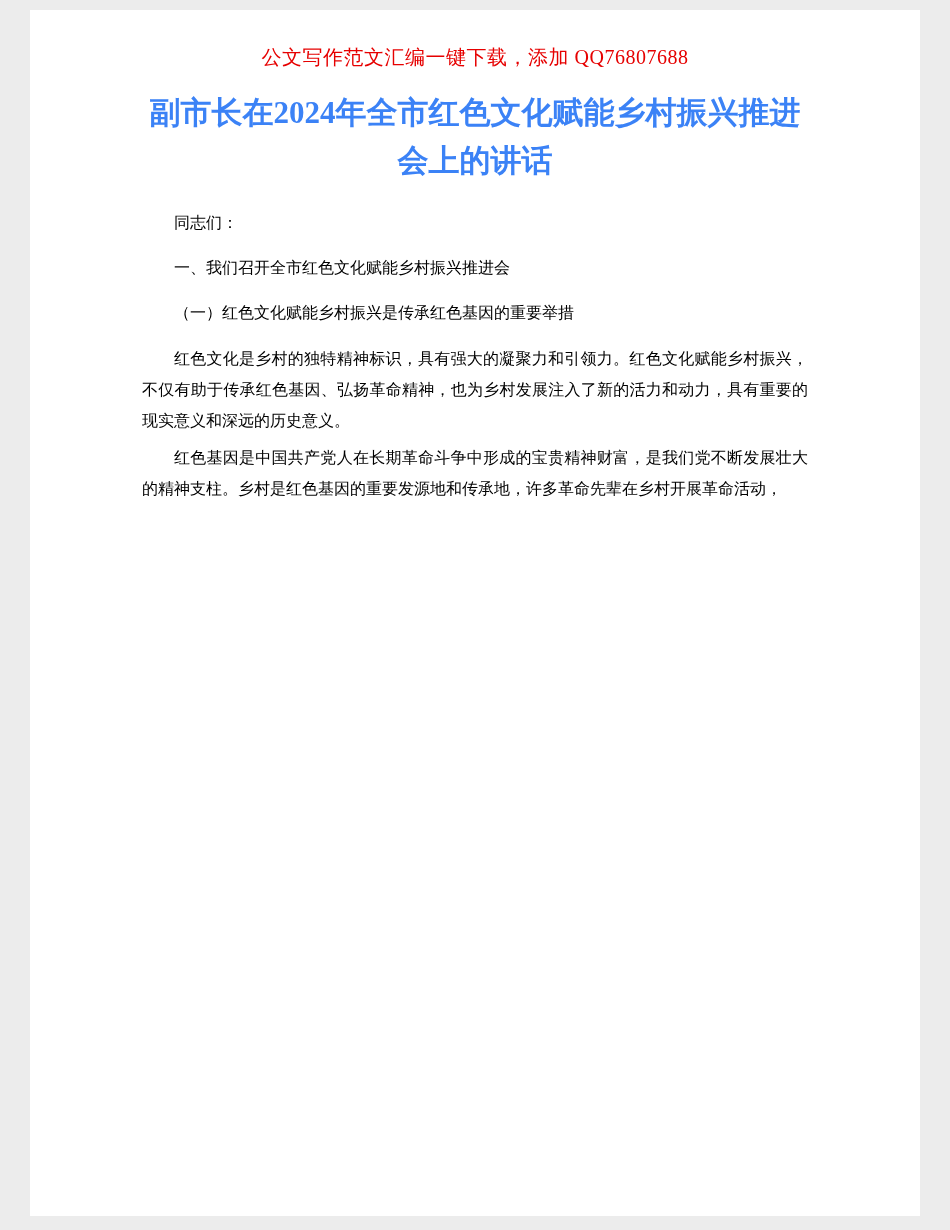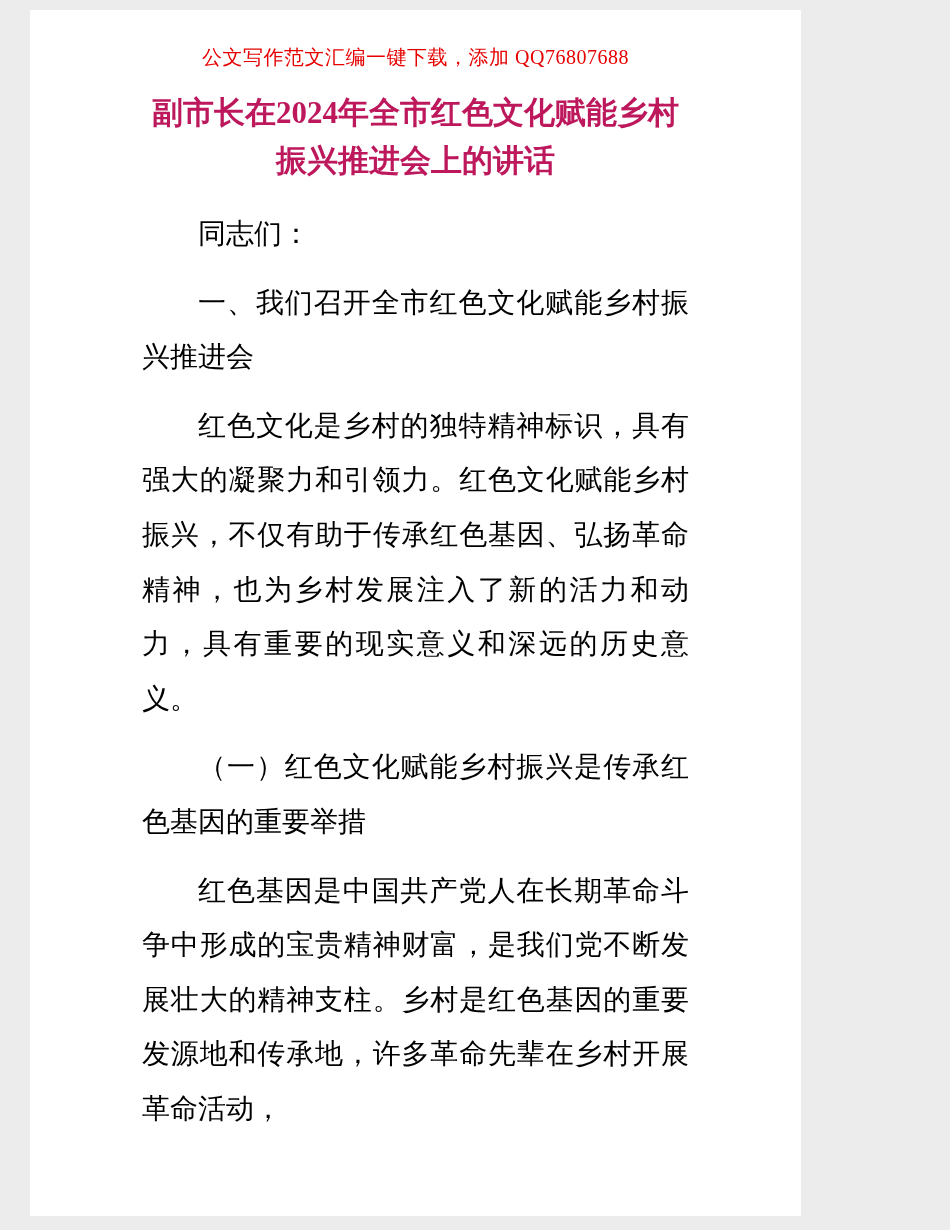--- a/index.html
+++ b/index.html
@@ -11,43 +11,43 @@
   .canvas {
     width: 950px;
     height: 1230px;
     margin: 0 auto;
     background: #ececec;
     box-sizing: border-box;
     padding: 10px 30px 14px 30px;
   }
   .page {
     background: #ffffff;
-    width: 771px;
+    width: 890px;
     height: 1206px;
     box-sizing: border-box;
     padding: 28px 112px 40px 112px;
     overflow: hidden;
   }
   .header-note {
     color: #e60000;
     font-size: 20px;
     text-align: center;
     margin: 6px 0 18px 0;
     letter-spacing: 0.5px;
   }
   .doc-title {
     font-size: 31px;
     font-weight: bold;
-    color: #be185d;
+    color: #3b82f6;
     text-align: center;
     line-height: 1.55;
     margin: 10px 0 22px 0;
   }
   .para {
-    font-size: 28px;
+    font-size: 16px;
     color: #000000;
     line-height: 1.95;
     text-align: justify;
     text-indent: 2em;
     margin: 0 0 6px 0;
     word-break: break-all;
   }
   .para.salutation {
     margin-bottom: 6px;
   }
@@ -63,20 +63,20 @@
 
     <div class="header-note">公文写作范文汇编一键下载，添加 QQ76807688</div>
 
     <h1 class="doc-title">副市长在2024年全市红色文化赋能乡村振兴推进会上的讲话</h1>
 
     <p class="para salutation">同志们：</p>
 
 
     <p class="para heading">一、我们召开全市红色文化赋能乡村振兴推进会</p>
 
+    <p class="para heading">（一）红色文化赋能乡村振兴是传承红色基因的重要举措</p>
+
     <p class="para">红色文化是乡村的独特精神标识，具有强大的凝聚力和引领力。红色文化赋能乡村振兴，不仅有助于传承红色基因、弘扬革命精神，也为乡村发展注入了新的活力和动力，具有重要的现实意义和深远的历史意义。</p>
-
-    <p class="para heading">（一）红色文化赋能乡村振兴是传承红色基因的重要举措</p>
 
     <p class="para">红色基因是中国共产党人在长期革命斗争中形成的宝贵精神财富，是我们党不断发展壮大的精神支柱。乡村是红色基因的重要发源地和传承地，许多革命先辈在乡村开展革命活动，</p>
 
   </div>
 </div>
 
 </body></html>

